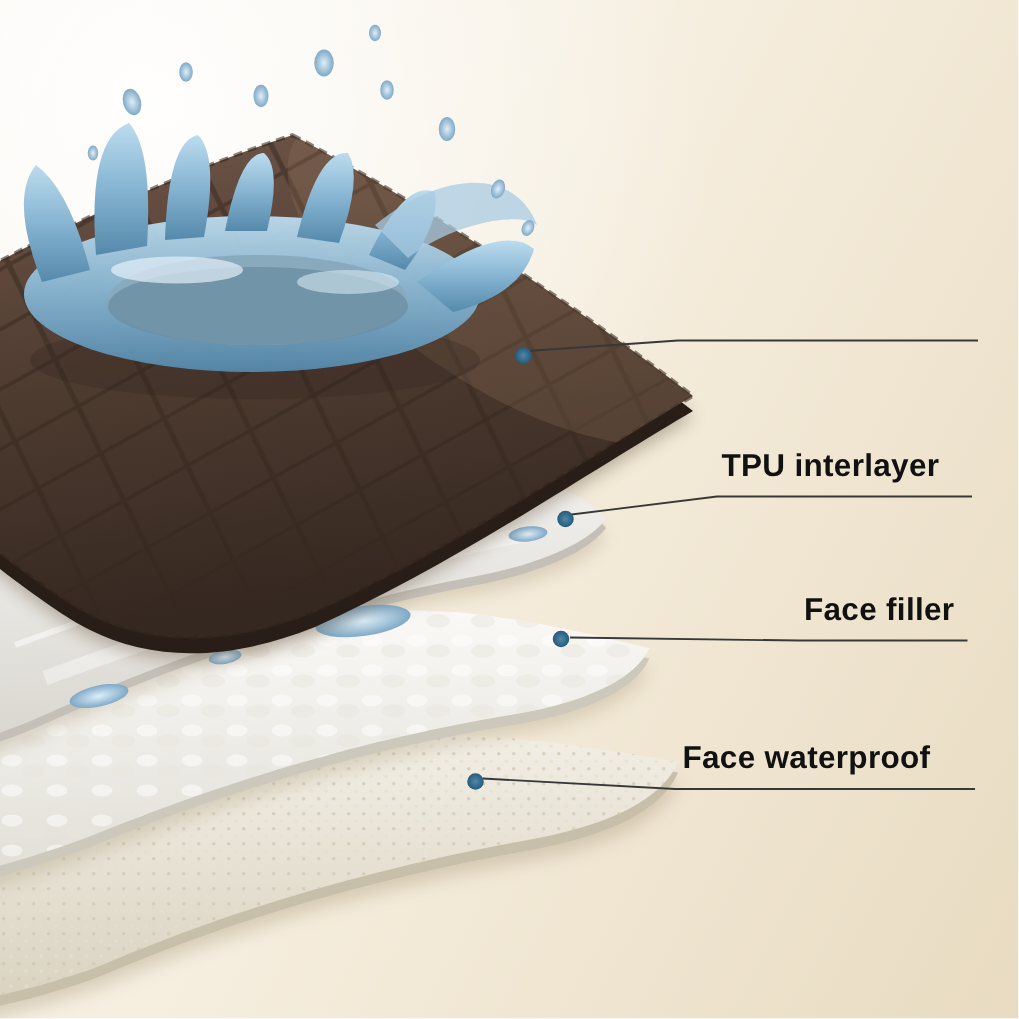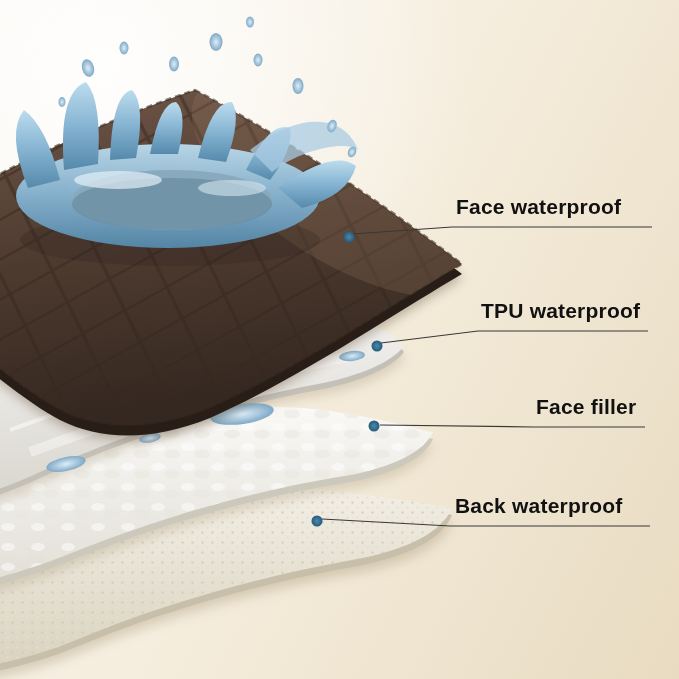--- a/index.html
+++ b/index.html
@@ -158,18 +158,17 @@
     <polyline points="322,519 450,526 650,526"></polyline>
   </g>
   <g stroke="none">
     <circle cx="349" cy="237" r="5.5" fill="url(#gDot)"></circle>
     <circle cx="377" cy="346" r="5.5" fill="url(#gDot)"></circle>
     <circle cx="374" cy="426" r="5.5" fill="url(#gDot)"></circle>
     <circle cx="317" cy="521" r="5.5" fill="url(#gDot)"></circle>
   </g>
 </svg>
 
-<div class="label" style="left:456px;top:195px">Face waterproof</div>
-<div class="label" style="left:481px;top:299px">TPU waterproof</div>
+<div class="label" style="left:481px;top:299px">TPU interlayer</div>
 <div class="label" style="left:536px;top:395px">Face filler</div>
-<div class="label" style="left:455px;top:494px">Back waterproof</div>
+<div class="label" style="left:455px;top:494px">Face waterproof</div>
 
 </div>
 
 </body></html>

